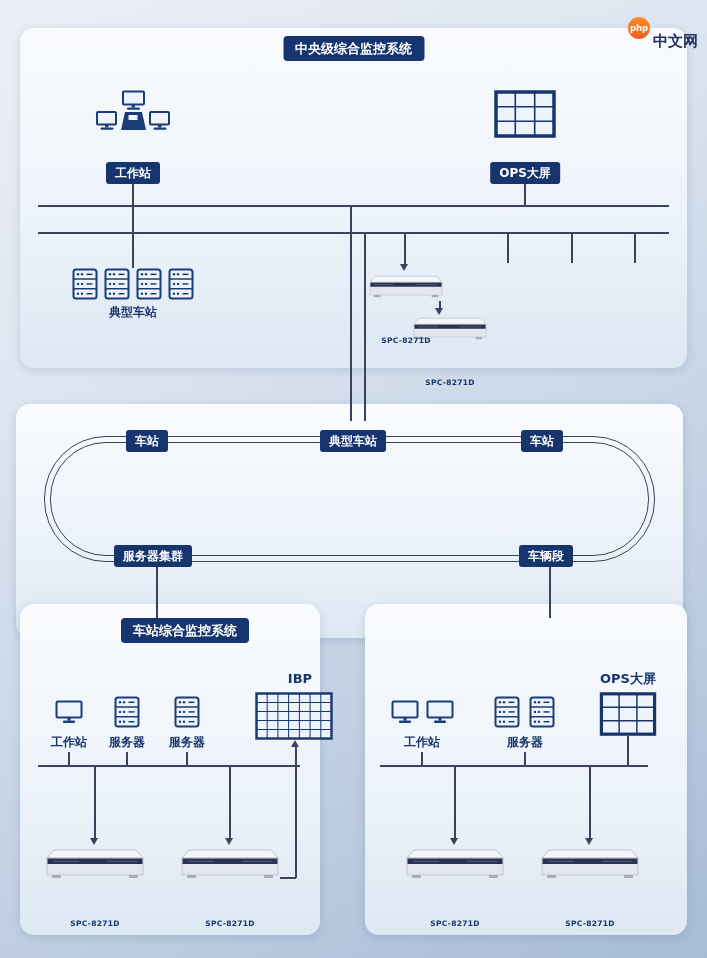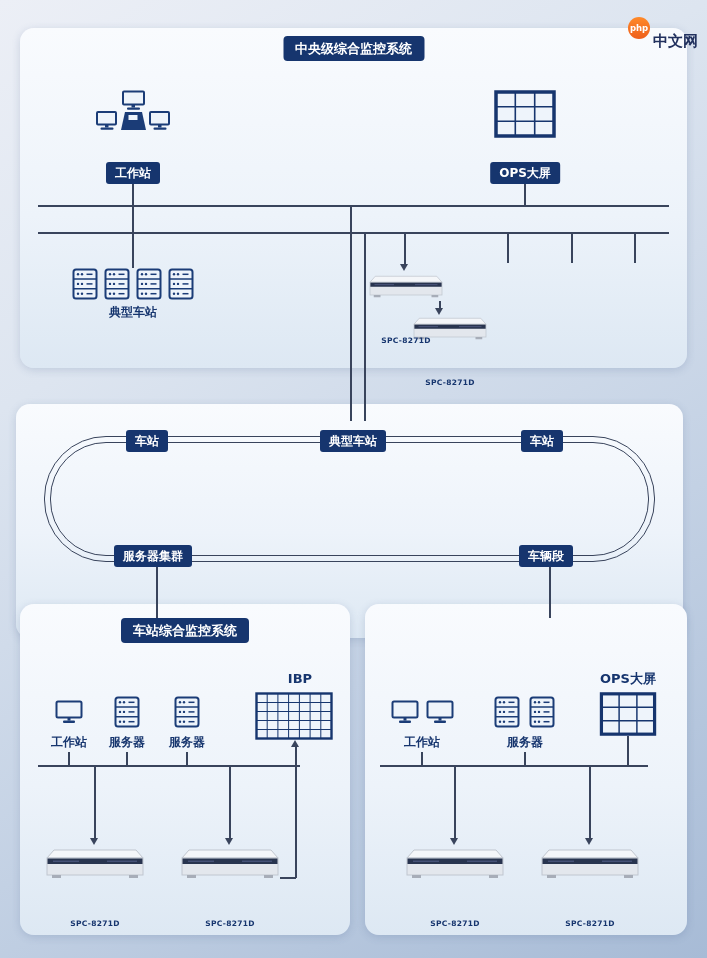--- a/index.html
+++ b/index.html
@@ -157,21 +157,21 @@
     <div class="badge" style="left:526px;top:26px;">车站</div>
     <div class="badge" style="left:137px;top:141px;">服务器集群</div>
     <div class="badge" style="left:530px;top:141px;">车辆段</div>
   </div>
 
   <div class="vline" style="left:350px;top:205px;height:216px;"></div>
   <div class="vline" style="left:364px;top:232px;height:189px;"></div>
   <div class="vline" style="left:156px;top:558px;height:60px;"></div>
   <div class="vline" style="left:549px;top:558px;height:60px;"></div>
 
-  <div class="panel" style="left:20px;top:604px;width:330px;height:331px;">
+  <div class="panel" style="left:20px;top:604px;width:300px;height:331px;">
     <div class="badge badge-title" style="left:165px;top:14px;">车站综合监控系统</div>
 
     <svg class="icon" style="left:35px;top:96px;" width="28" height="26">
         <use href="#i-monitor"></use>
       </svg>
     <svg class="icon" style="left:94px;top:92px;" width="26" height="32">
         <use href="#i-server"></use>
       </svg>
     <svg class="icon" style="left:154px;top:92px;" width="26" height="32">
         <use href="#i-server"></use>

